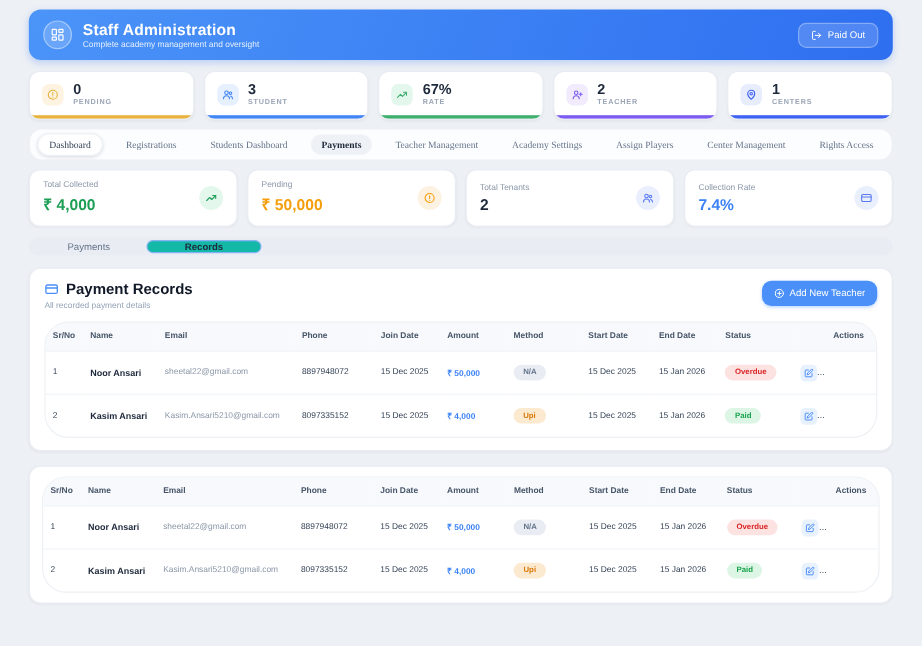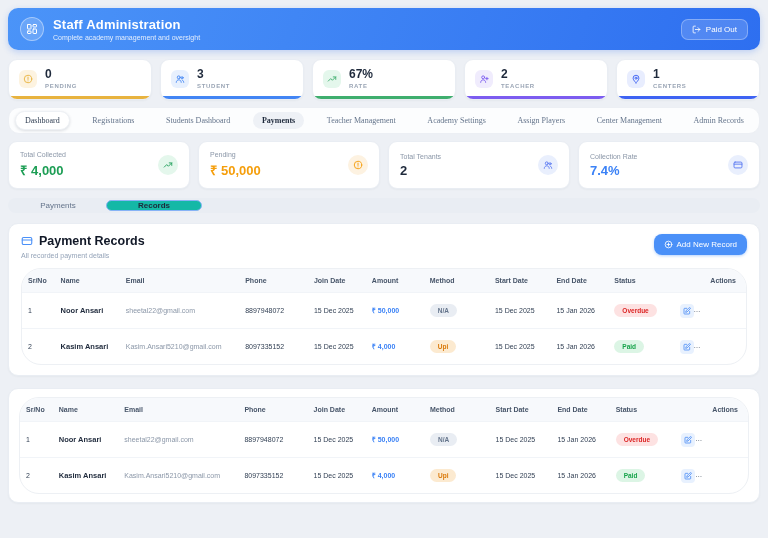--- a/index.html
+++ b/index.html
@@ -3,21 +3,21 @@
 <meta charset="utf-8">
 <style>
   * { box-sizing: border-box; }
   html,body { margin:0; padding:0; }
   body {
     width:768px; height:538px; overflow:hidden;
     background:#edf0f5;
     font-family:"Liberation Sans", sans-serif;
     -webkit-font-smoothing:antialiased;
   }
-  .page { width:768px; height:397px; padding:8px 8px 0; display:flex; flex-direction:column; }
+  .page { width:768px; height:397px; padding:8px 24px 0; display:flex; flex-direction:column; }
 
   
   .topbar {
     flex:0 0 42px; border-radius:10px; padding:0 12px;
     background:linear-gradient(110deg,#4b94f8,#2e6ff0);
     display:flex; align-items:center; justify-content:space-between; color:#fff;
     box-shadow:0 2px 6px rgba(46,111,240,.25);
   }
   .topbar-left { display:flex; align-items:center; gap:9px; }
   .logo {
@@ -217,21 +217,21 @@
 
   <nav class="tabs">
     <span class="tab pill-white">Dashboard</span>
     <span class="tab">Registrations</span>
     <span class="tab">Students Dashboard</span>
     <span class="tab active">Payments</span>
     <span class="tab">Teacher Management</span>
     <span class="tab">Academy Settings</span>
     <span class="tab">Assign Players</span>
     <span class="tab">Center Management</span>
-    <span class="tab">Admin Records</span>
+    <span class="tab">Rights Access</span>
   </nav>
 
   <div class="metrics-row">
     <div class="metric-card">
       <div>
           <div class="metric-label">Total Collected</div>
       <div class="metric-value green">₹ 4,000</div>
         </div>
       <span class="metric-icon mi-green">
         <svg width="10" height="10" viewBox="0 0 24 24" fill="none" stroke="currentColor" stroke-width="2.2" stroke-linecap="round" stroke-linejoin="round">
@@ -299,21 +299,21 @@
           <span>Payment Records</span>
         </div>
         <div class="records-sub">All recorded payment details</div>
       </div>
       <button class="add-btn">
         <svg width="9" height="9" viewBox="0 0 24 24" fill="none" stroke="#fff" stroke-width="2.2" stroke-linecap="round">
             <circle cx="12" cy="12" r="9"></circle>
             <line x1="12" y1="8" x2="12" y2="16"></line>
             <line x1="8" y1="12" x2="16" y2="12"></line>
           </svg>
-        <span>Add New Record</span>
+        <span>Add New Teacher</span>
       </button>
     </div>
 
     <div class="table-wrap">
       <table>
         <colgroup>
             <col style="width:4.5%">
             <col style="width:9%">
             <col style="width:16.5%">
             <col style="width:9.5%">

